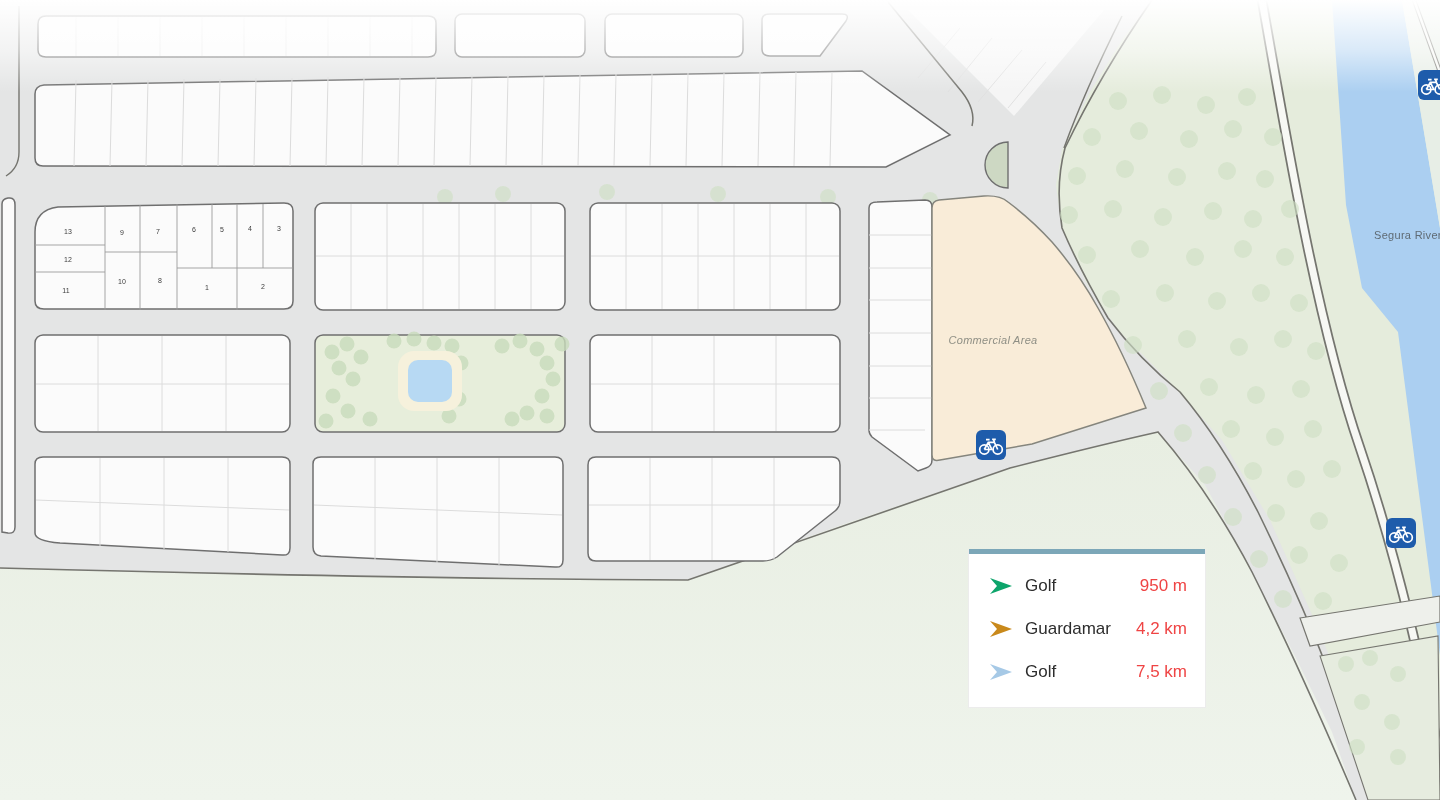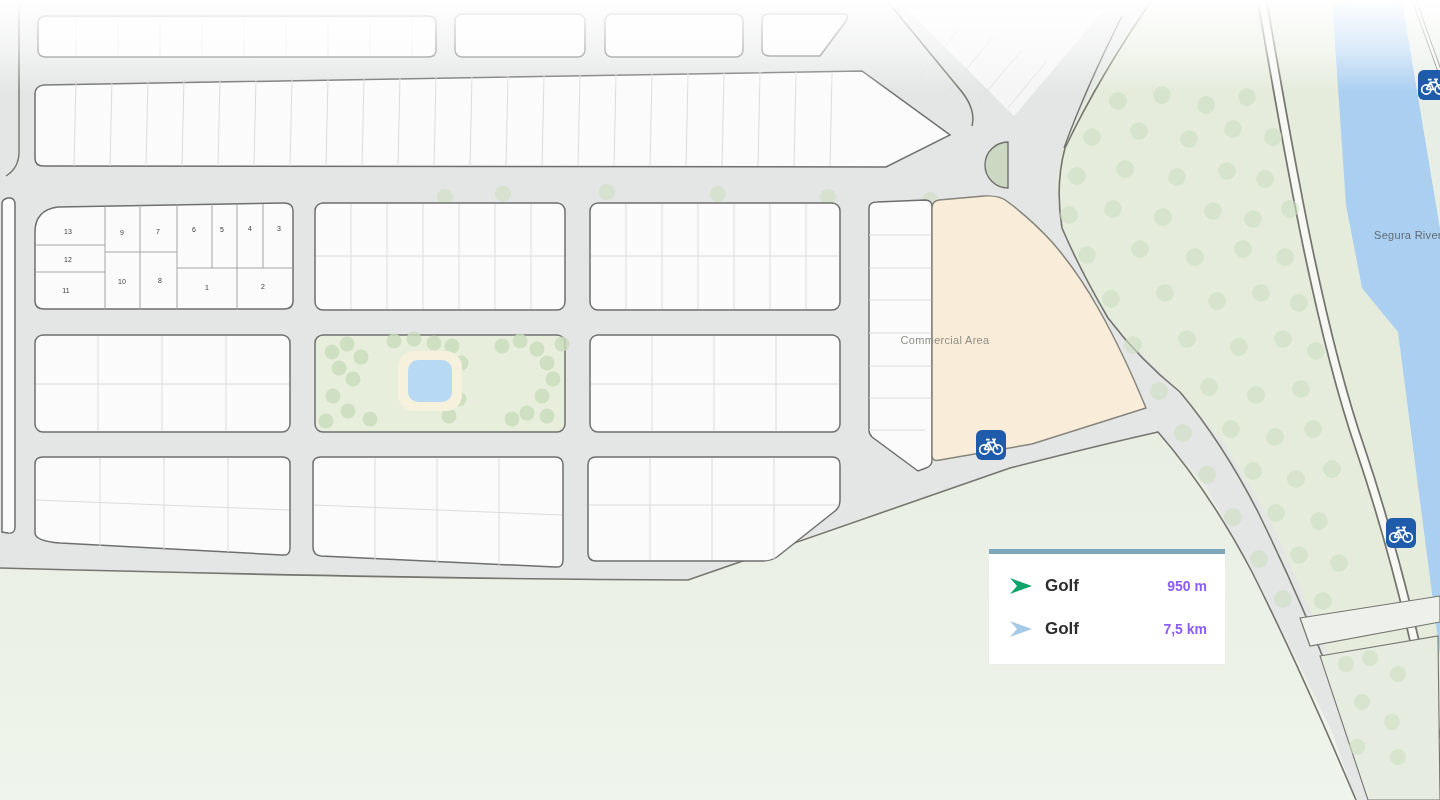--- a/index.html
+++ b/index.html
@@ -4,27 +4,27 @@
 <style>
   html,body{margin:0;padding:0;background:#fff;}
   .stage{position:relative;width:1440px;height:800px;overflow:hidden;background:#ffffff;
          font-family:"Liberation Sans",sans-serif;}
   .stage svg.map{position:absolute;left:0;top:0;}
   .plotnum{position:absolute;transform:translate(-50%,-50%);font-size:7px;color:#3c3c3c;line-height:1;}
   .maplabel{position:absolute;font-size:11px;color:#8f8f85;letter-spacing:.3px;white-space:nowrap;}
   .maplabel.commercial{transform:translate(-50%,-50%);}
   .maplabel.river{color:#5f6b74;}
   .bike{position:absolute;width:30px;height:30px;}
-  .legend{position:absolute;left:988px;top:549px;width:238px;background:#ffffff;
-          border:1px solid #ececec;border-top:none;box-sizing:border-box;padding-bottom:14px;font-weight:bold;}
+  .legend{position:absolute;left:968px;top:549px;width:238px;background:#ffffff;
+          border:1px solid #ececec;border-top:none;box-sizing:border-box;padding-bottom:14px;}
   .legend-bar{height:5px;background:#7ca7b8;margin:0 0 10px 0;}
   .legend-row{display:flex;align-items:center;height:43px;padding:0 18px 0 20px;}
   .legend-row .arrow{width:24px;height:18px;flex:0 0 24px;}
   .legend-row .llabel{font-size:17px;color:#2d2d2d;margin-left:12px;}
-  .legend-row .lvalue{font-size:14px;color:#8b5cf6;margin-left:auto;}
+  .legend-row .lvalue{font-size:17px;color:#ef4444;margin-left:auto;}
 </style>
 </head>
 <body>
 
 <div class="stage">
 
 <svg class="map" width="1440" height="800" viewBox="0 0 1440 800">
   <defs>
     <linearGradient id="fadeTop" x1="0" y1="0" x2="0" y2="1">
       <stop offset="0" stop-color="#ffffff" stop-opacity="1"></stop>
@@ -235,21 +235,21 @@
 <span class="plotnum" style="left:222px;top:229px;">5</span>
 <span class="plotnum" style="left:250px;top:228px;">4</span>
 <span class="plotnum" style="left:279px;top:228px;">3</span>
 <span class="plotnum" style="left:68px;top:259px;">12</span>
 <span class="plotnum" style="left:122px;top:281px;">10</span>
 <span class="plotnum" style="left:160px;top:280px;">8</span>
 <span class="plotnum" style="left:66px;top:290px;">11</span>
 <span class="plotnum" style="left:207px;top:287px;">1</span>
 <span class="plotnum" style="left:263px;top:286px;">2</span>
 
-<div class="maplabel commercial" style="left:945px;top:340px;">Commercial Area</div>
+<div class="maplabel commercial" style="left:993px;top:340px;font-style:italic;">Commercial Area</div>
 <div class="maplabel river" style="left:1374px;top:229px;">Segura River</div>
 
 <div class="bike" style="left:976px;top:430px;">
   <svg width="30" height="30" viewBox="0 0 30 30">
     <rect width="30" height="30" rx="6" fill="#1e5cab"></rect>
     <g stroke="#ffffff" stroke-width="1.7" fill="none">
       <circle cx="8.3" cy="19.5" r="4.6"></circle>
           <circle cx="21.7" cy="19.5" r="4.6"></circle>
       <path d="M8.3 19.5 L12.3 12.3 L18.4 12.3 L21.7 19.5 M12.3 12.3 L15.8 19.5 L8.3 19.5 M10 9.6 L13.6 9.6 M18.4 12.3 L17.6 9.4 M16.1 9.4 L19.8 9.4"></path>
     </g>
@@ -280,20 +280,27 @@
   <div class="legend-bar"></div>
   <div class="legend-row">
     <svg class="arrow" viewBox="0 0 24 18">
       <path d="M1 1 L23 9 L1 17 L8 9 Z" fill="#0da56b"></path>
     </svg>
     <span class="llabel">Golf</span>
     <span class="lvalue">950 m</span>
   </div>
   <div class="legend-row">
     <svg class="arrow" viewBox="0 0 24 18">
+      <path d="M1 1 L23 9 L1 17 L8 9 Z" fill="#c9891b"></path>
+    </svg>
+    <span class="llabel">Guardamar</span>
+    <span class="lvalue">4,2 km</span>
+  </div>
+  <div class="legend-row">
+    <svg class="arrow" viewBox="0 0 24 18">
       <path d="M1 1 L23 9 L1 17 L8 9 Z" fill="#a6c9e6"></path>
     </svg>
     <span class="llabel">Golf</span>
     <span class="lvalue">7,5 km</span>
   </div>
 </div>
 
 </div>
 
 </body></html>

